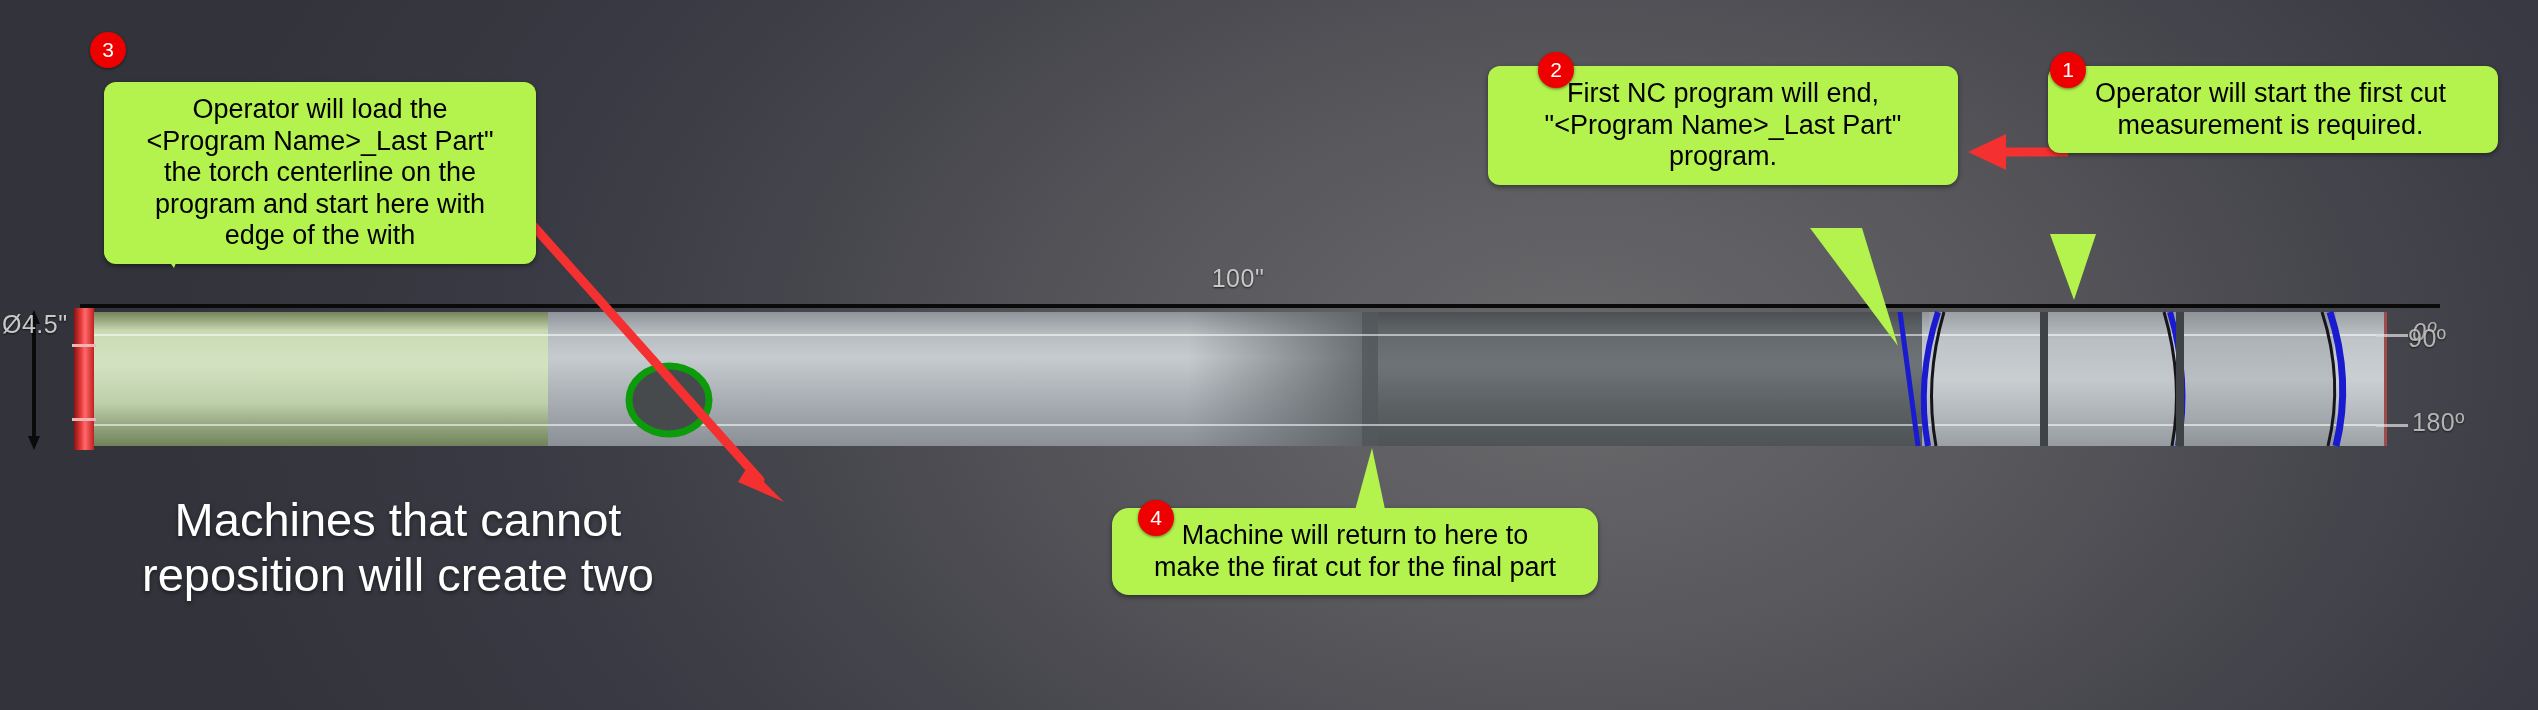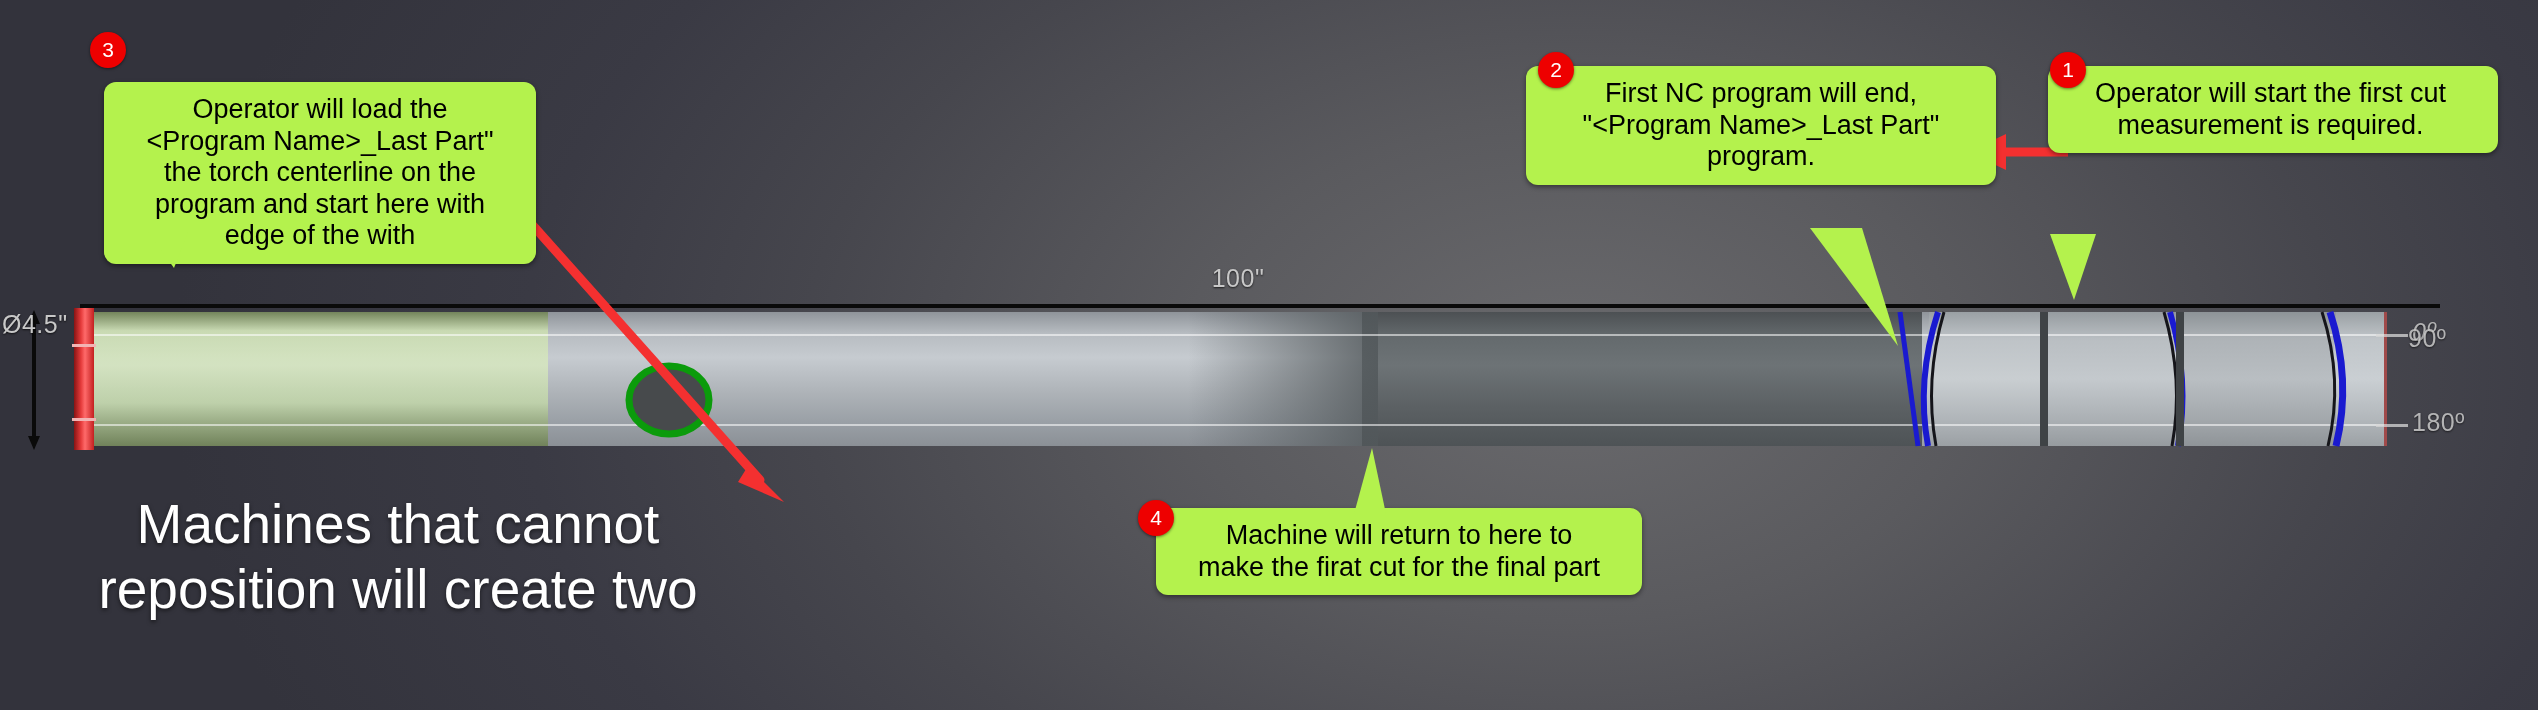--- a/index.html
+++ b/index.html
@@ -27,21 +27,21 @@
   }
   .badge{
     position:absolute;width:36px;height:36px;border-radius:50%;
     background:#ee0000;color:#fff;font-size:21px;
     display:flex;align-items:center;justify-content:center;
     box-shadow:0 1px 3px rgba(0,0,0,.5);z-index:5;
   }
   .tail{position:absolute;width:0;height:0;}
   #title{
     position:absolute;left:98px;top:492px;width:600px;
-    color:#fff;font-size:55px;line-height:1.18;text-align:center;
+    color:#fff;font-size:47px;line-height:1.18;text-align:center;
     text-shadow:0 2px 4px rgba(0,0,0,.55);
   }
   svg.overlay{position:absolute;left:0;top:0;width:2538px;height:710px;pointer-events:none;}
 </style>
 </head>
 <body>
 
 <div id="stage">
 
   <div id="pipe-group">
@@ -134,41 +134,41 @@
   <div class="callout" style="left:104px;top:46px;width:432px;margin-top:36px;">
     <div>Operator will load the</div>
     <div>&lt;Program Name&gt;_Last Part"</div>
     <div>the torch centerline on the</div>
     <div>program and start here with</div>
     <div>edge of the with</div>
   </div>
   <div class="tail" style="left:148px;top:232px;border-left:26px solid transparent;border-right:14px solid transparent;border-top:36px solid #b4f24d;"></div>
 
   <div class="badge" style="left:1538px;top:52px;">2</div>
-  <div class="callout" style="left:1526px;top:66px;width:470px;text-align:center;">
+  <div class="callout" style="left:1488px;top:66px;width:470px;text-align:center;">
     <div>First NC program will end,</div>
     <div>"&lt;Program Name&gt;_Last Part"</div>
     <div>program.</div>
   </div>
 
   <svg class="overlay">
     <polygon points="1810,228 1862,228 1898,346" fill="#b4f24d"></polygon>
   </svg>
 
   <div class="badge" style="left:2050px;top:52px;">1</div>
   <div class="callout" style="left:2048px;top:66px;width:450px;padding-left:11px;">
     <div>Operator will start the first cut</div>
     <div>measurement is required.</div>
   </div>
   <svg class="overlay">
     <polygon points="2050,234 2096,234 2074,300" fill="#b4f24d"></polygon>
   </svg>
 
   <div class="badge" style="left:1138px;top:500px;">4</div>
-  <div class="callout" style="left:1156px;top:508px;width:486px;">
+  <div class="callout" style="left:1112px;top:508px;width:486px;border-radius:17px;">
     <div>Machine will return to here to</div>
     <div>make the firat cut for the final part</div>
   </div>
   <svg class="overlay">
     <polygon points="1354,514 1386,514 1372,448" fill="#b4f24d"></polygon>
   </svg>
 
   <div id="title">
     <div>Machines that cannot</div>
     <div>reposition will create two</div>

